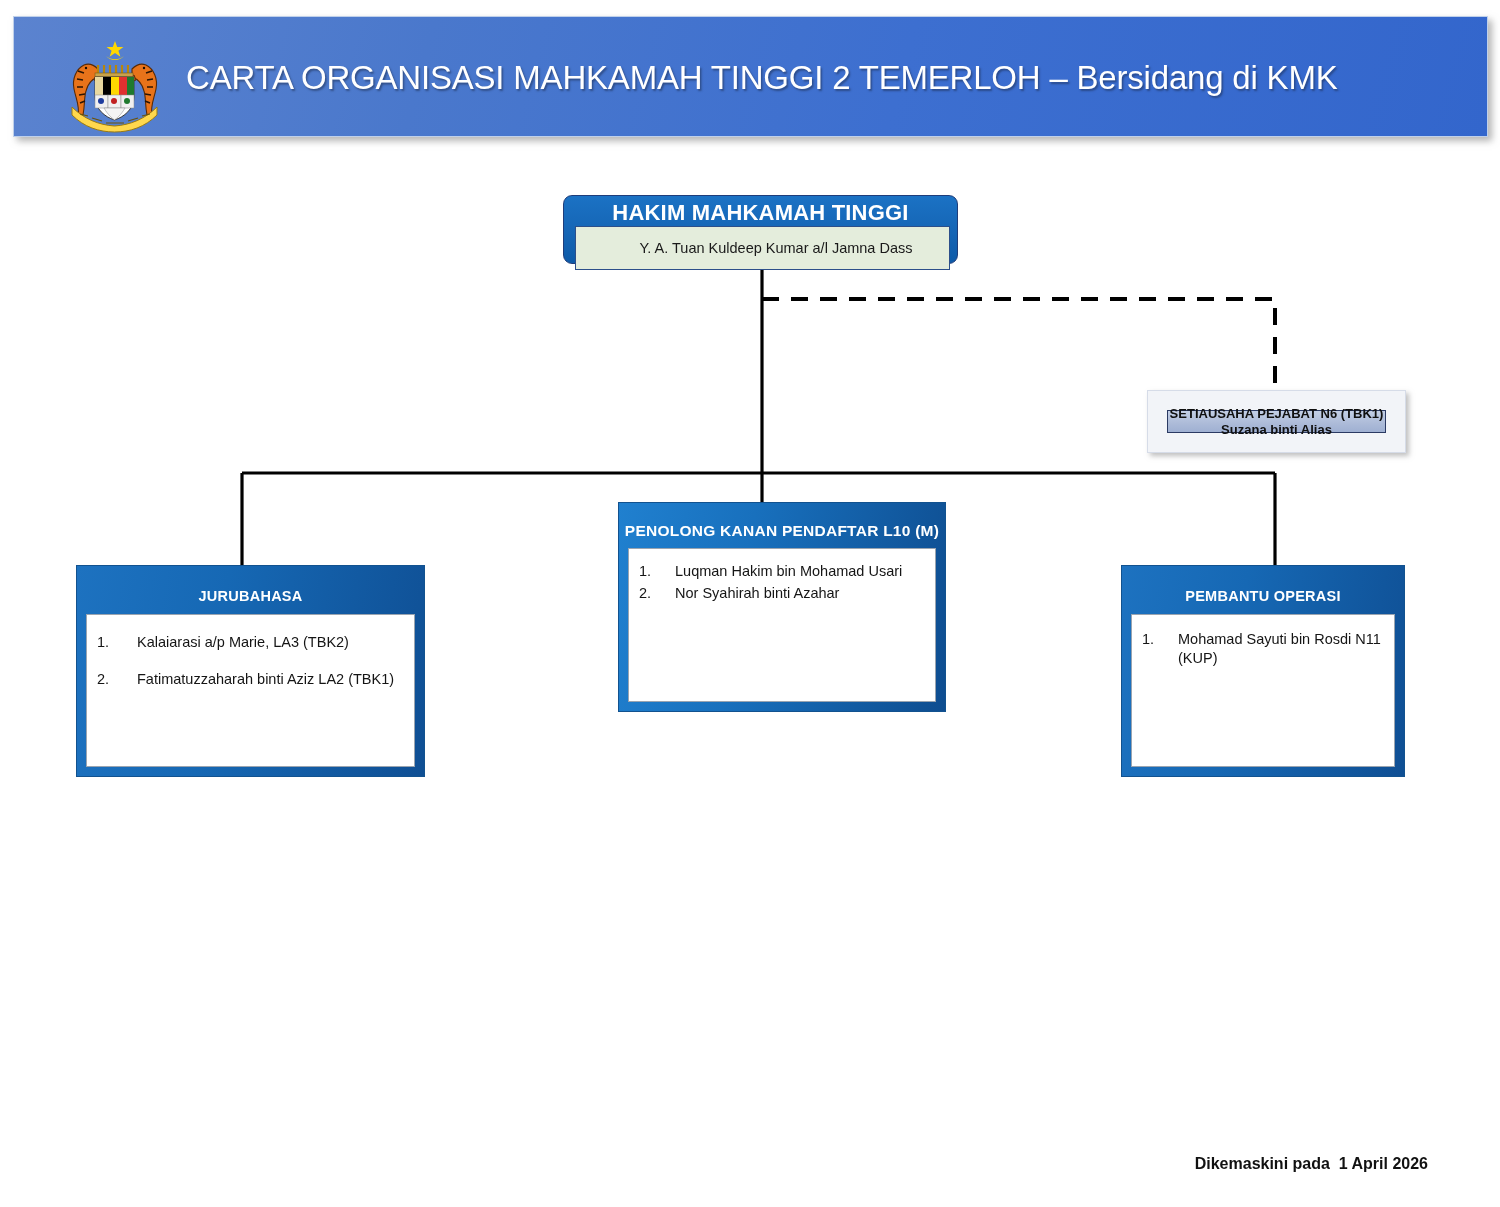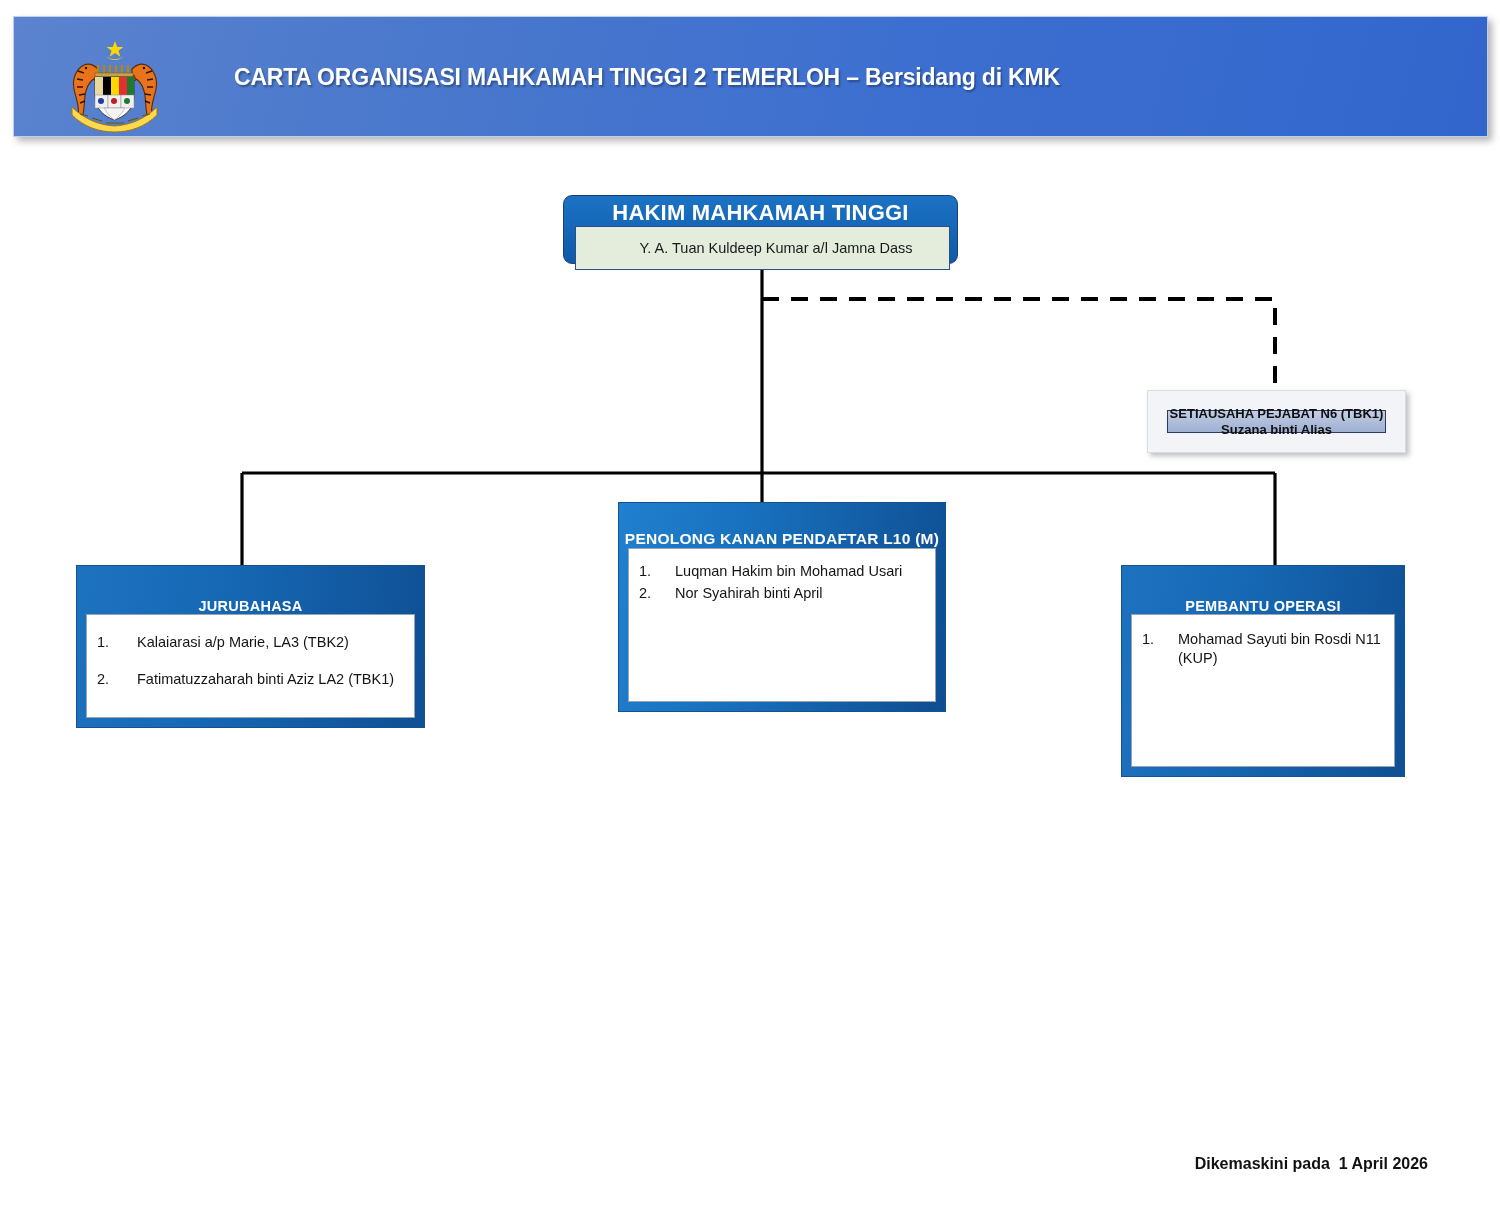--- a/index.html
+++ b/index.html
@@ -34,26 +34,25 @@
   }
   .banner-title {
     position: absolute;
     left: 172px;
     top: 0;
     right: 10px;
     height: 121px;
     display: flex;
     align-items: center;
     color: #ffffff;
-    font-size: 23px;
-    font-weight: bold;
+    font-size: 33px;
+    font-weight: normal;
     letter-spacing: -0.2px;
     text-shadow: 1.5px 1.5px 2px rgba(30,45,80,0.55);
     white-space: nowrap;
-    margin-left: 48px;
   }
   .crest {
     position: absolute;
     left: 40px;
     top: 18px;
     width: 122px;
     height: 98px;
   }
 
   
@@ -145,21 +144,21 @@
     position: absolute;
     box-sizing: border-box;
     border: 1px solid #12528f;
   }
   .unit-head {
     position: absolute;
     left: 0;
     top: 0;
     width: 100%;
     display: flex;
-    align-items: flex-end;
+    align-items: center;
     justify-content: center;
   }
   .unit-head-label {
     color: #ffffff;
     font-size: 14.5px;
     font-weight: bold;
     letter-spacing: 0.25px;
     text-align: center;
     padding-top: 11px;
   }
@@ -188,21 +187,21 @@
   }
   .unit-name {
     flex: 1 1 auto;
   }
 
   
   #unit-jurubahasa {
     left: 76px;
     top: 565px;
     width: 349px;
-    height: 163px;
+    height: 212px;
     background: linear-gradient(100deg, #1d72c0 0%, #1668b4 40%, #0f4f94 100%);
   }
   #unit-jurubahasa .unit-head { height: 48px; }
   #unit-jurubahasa .unit-panel {
     left: 9px; top: 48px; right: 9px; bottom: 9px;
     width: auto; height: auto;
     padding: 18px 12px 0 10px;
   }
   #unit-jurubahasa .unit-list li { margin-bottom: 18px; }
 
@@ -359,21 +358,21 @@
       <div class="unit-head-label">PENOLONG KANAN PENDAFTAR L10 (M)</div>
     </div>
     <div class="unit-panel">
       <ul class="unit-list">
         <li>
           <span class="unit-num">1.</span>
           <span class="unit-name">Luqman Hakim bin Mohamad Usari</span>
         </li>
         <li>
           <span class="unit-num">2.</span>
-          <span class="unit-name">Nor Syahirah binti April</span>
+          <span class="unit-name">Nor Syahirah binti Azahar</span>
         </li>
       </ul>
     </div>
   </div>
 
   <div class="unit" id="unit-pembantu">
     <div class="unit-head">
       <div class="unit-head-label">PEMBANTU OPERASI</div>
     </div>
     <div class="unit-panel">

